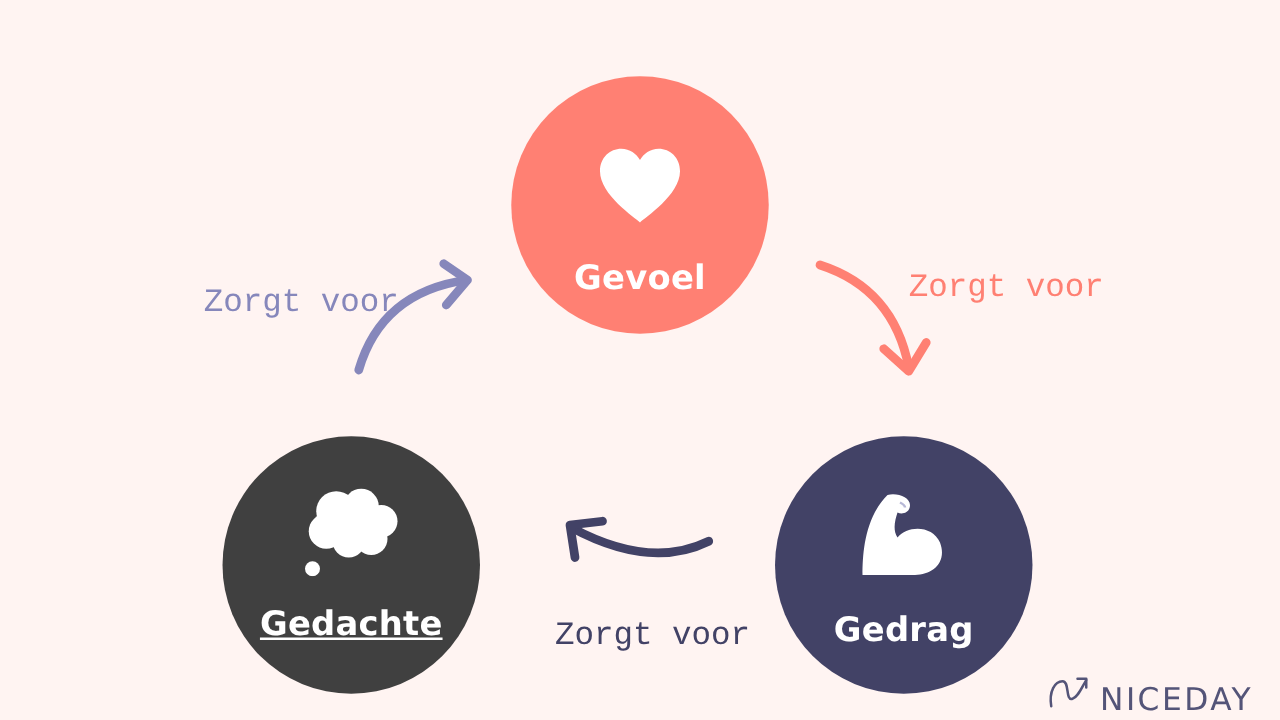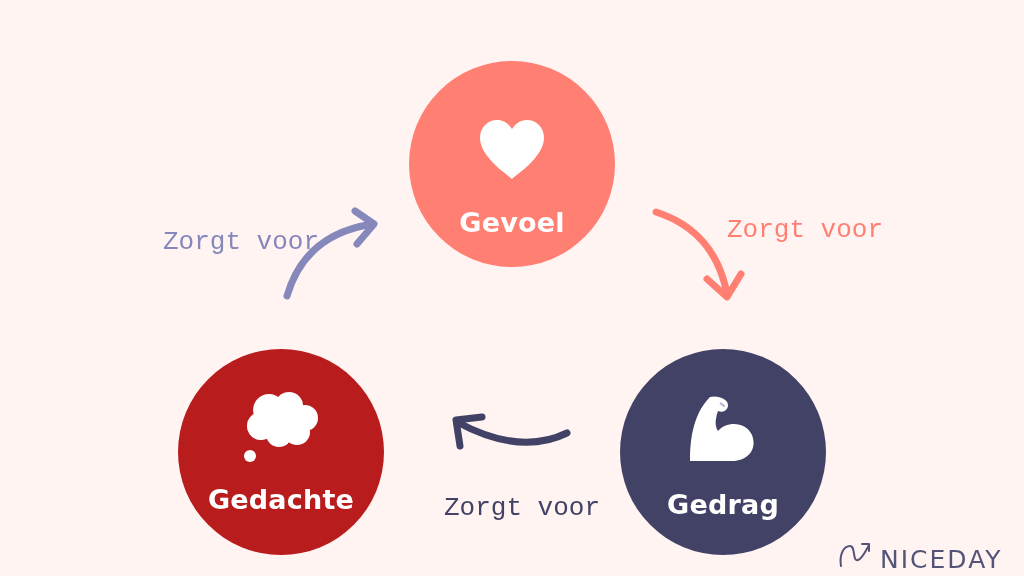--- a/index.html
+++ b/index.html
@@ -16,21 +16,21 @@
       color: #ffffff;
     }
     .node .label {
       font-family: "DejaVu Sans", "Liberation Sans", sans-serif;
       font-weight: bold; font-size: 27px; letter-spacing: 0.2px;
     }
     .node-gevoel { left: 409px; top: 45px; width: 206px; height: 206px; background: #ff8073; }
     .node-gevoel .icon { margin-top: 28px; margin-bottom: 22px; }
     .node-gedrag { left: 620px; top: 333px; width: 206px; height: 206px; background: #424266; text-align: right; }
     .node-gedrag .icon { margin-top: 10px; margin-bottom: 18px; }
-    .node-gedachte { left: 178px; top: 333px; width: 206px; height: 206px; background: #b91c1c; }
+    .node-gedachte { left: 178px; top: 333px; width: 206px; height: 206px; background: #404040; text-decoration: underline; }
     .node-gedachte .icon { margin-top: 0px; margin-bottom: 18px; }
     .caption {
       position: absolute;
       font-family: Liberation Mono, monospace;
       font-size: 26px;
     }
     .cap-right { left: 727px; top: 199px; color: #ff8073; }
     .cap-left  { left: 163px; top: 211px; color: #8687bb; }
     .cap-bottom{ left: 444px; top: 477px; color: #424266; }
     .arrows { position: absolute; left: 0; top: 0; }

